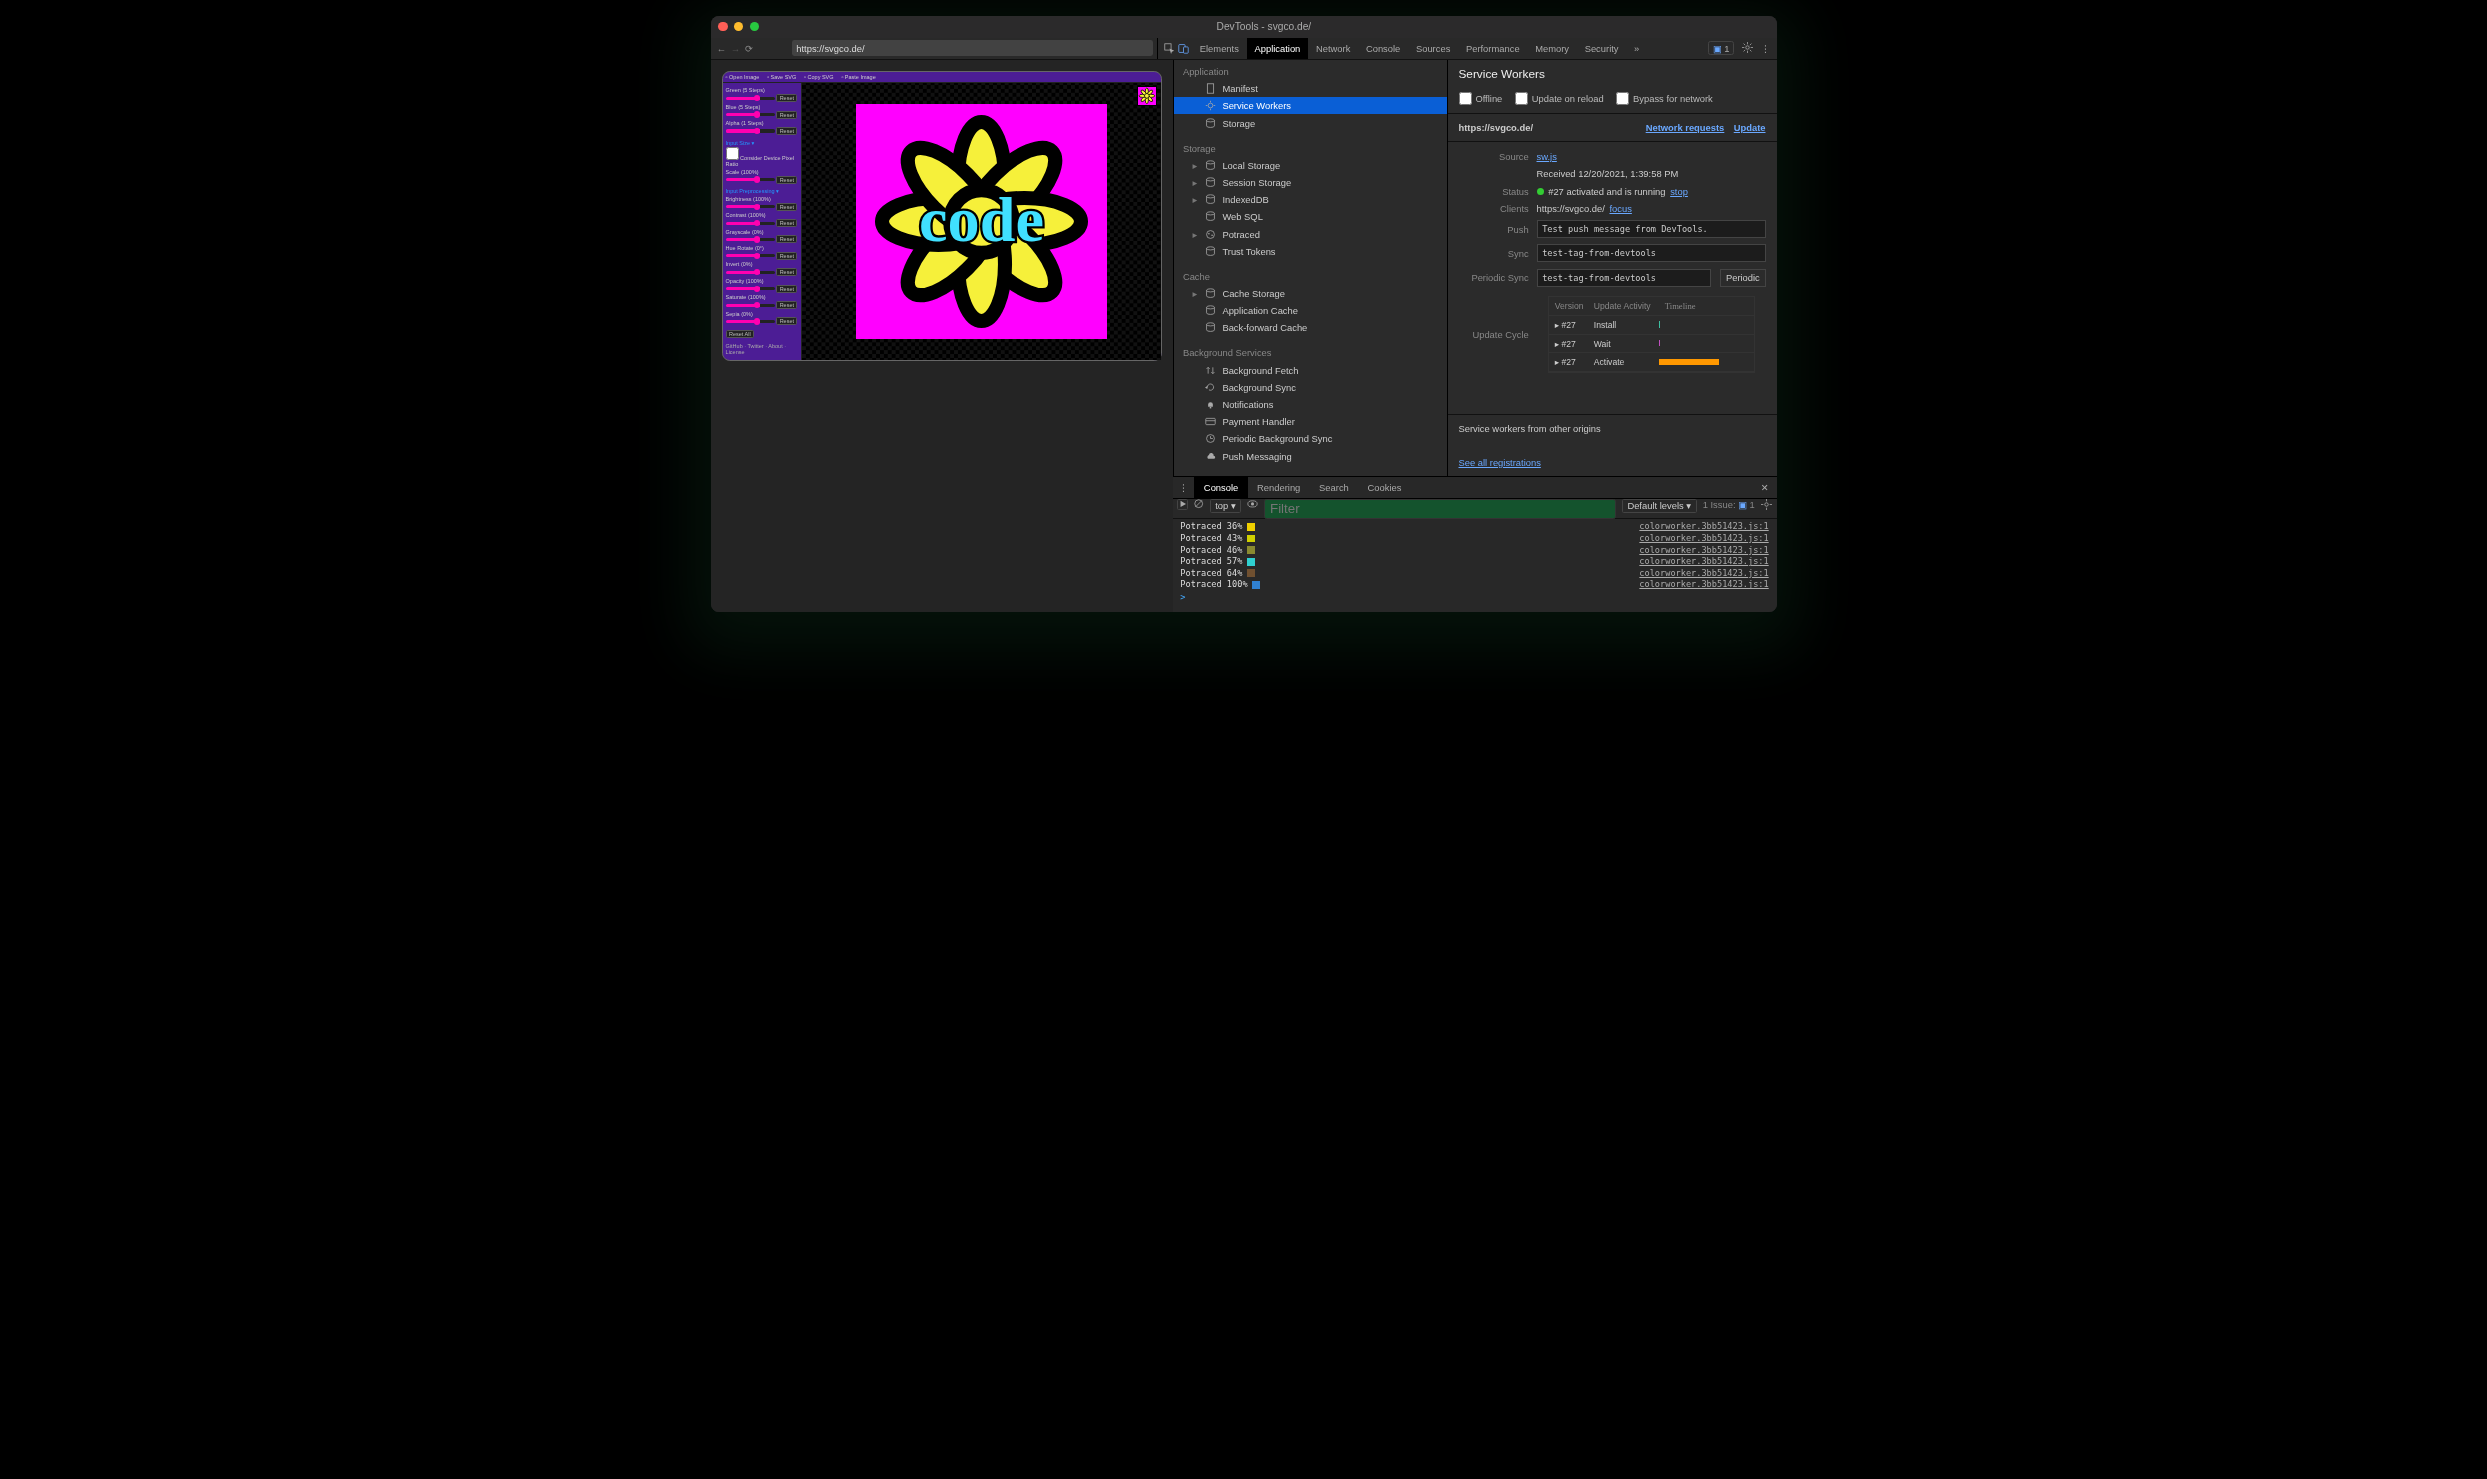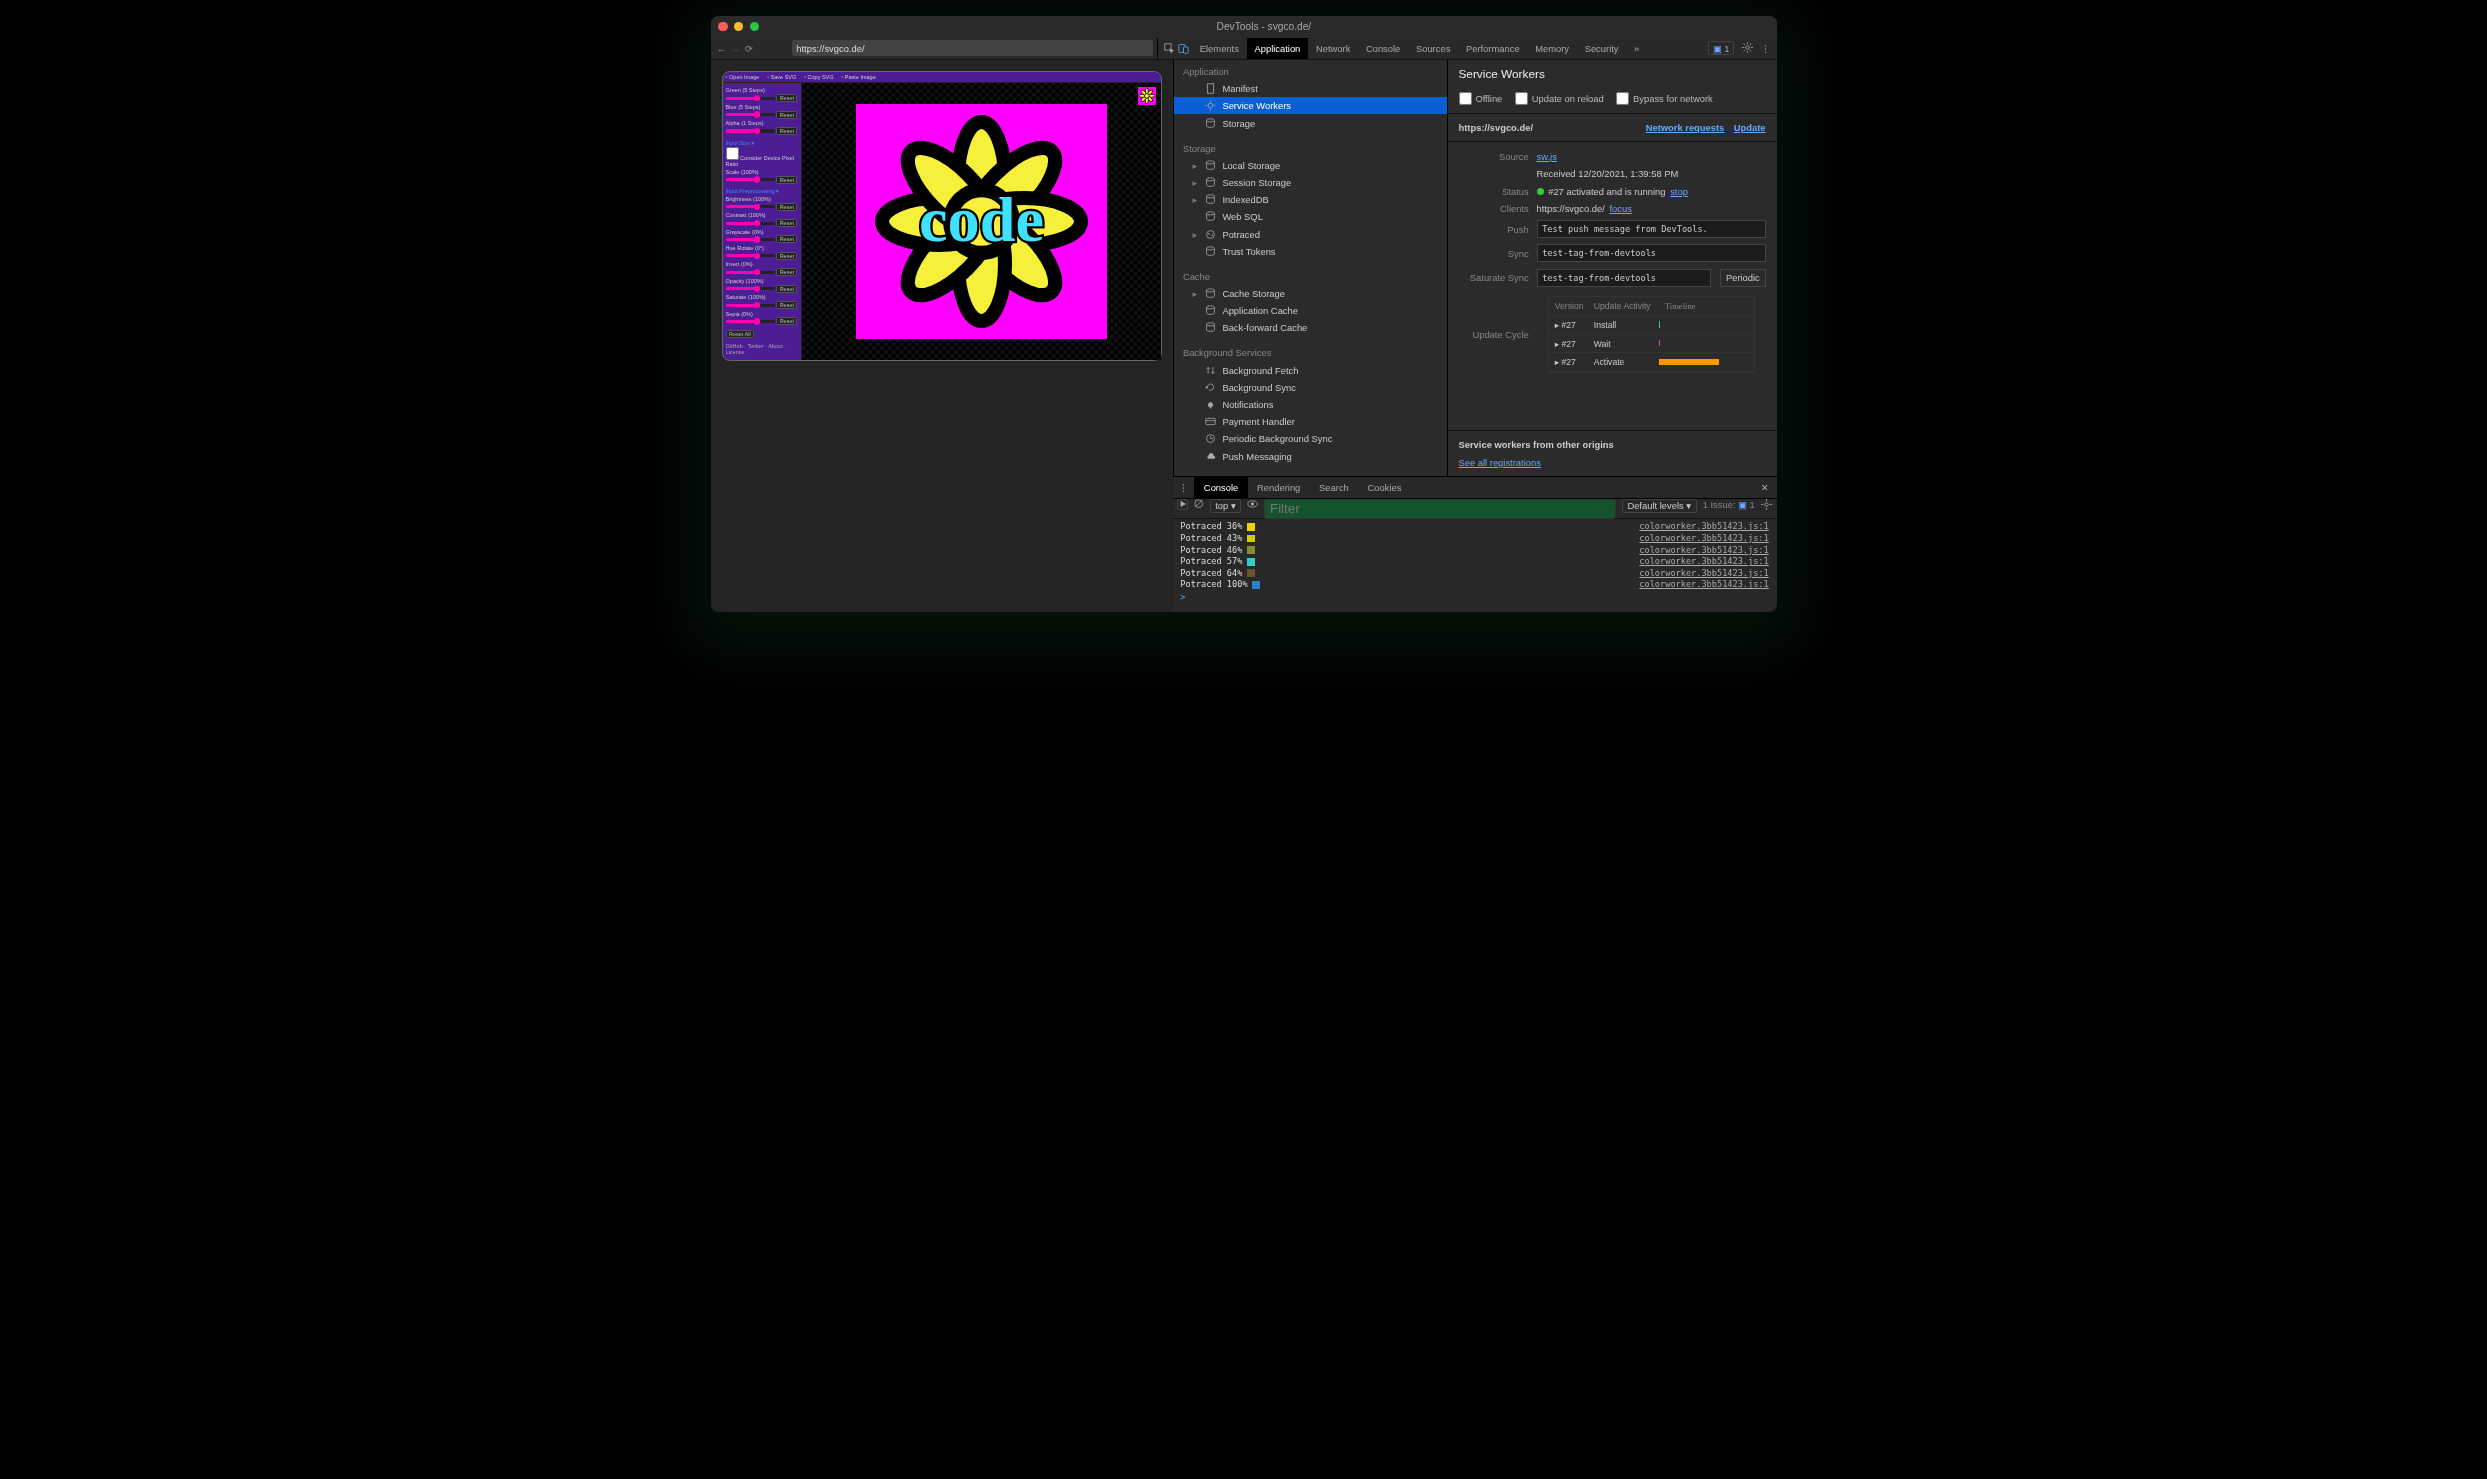--- a/index.html
+++ b/index.html
@@ -86,21 +86,21 @@
 .rv{flex:1;color:#ccc;display:flex;align-items:center;gap:4.7px;}
 .rv input{background:#1c1c1c;border:0.8px solid #444;color:#ccc;padding:3.1px 4.7px;flex:1;font-family:monospace;font-size:8.6px;}
 .green{width:7px;height:7px;border-radius:50%;background:#3c3;}
 .uct{border:0.4px solid #333;margin:3.1px 11px;}
 .uctr{display:flex;border-bottom:0.4px solid #333;}
 .uctr div{padding:3.9px 6.3px;font-size:8.6px;}
 .ucthdr div{color:#888;}
 .uc-timeline{flex:1;position:relative;font-family:Liberation Serif, serif;}
 .ucbar{position:absolute;top:5.5px;height:6.3px;}
 .rbottom{padding:7.8px 11px;}
-.rbottom .hdr{color:#ccc;font-weight:700;margin-bottom:7px;}
+.rbottom .hdr{color:#ccc;font-weight:400;margin-bottom:23px;}
 
 
 #bottom { height:136px; border-top:0.8px solid #000; background:#282828; display:flex; flex-direction:column;}
 .btabs{display:flex;align-items:center;height:22px;border-bottom:0.8px solid #000;}
 .btab{padding:0 9.4px;height:100%;display:flex;align-items:center;color:#aaa;cursor:pointer;}
 .btab.active{background:#000;color:#fff;}
 .btabs .close{margin-left:auto;padding:0 7.8px;color:#aaa;}
 .bfilter{display:flex;align-items:flex-start;height:20.4px;border-bottom:0.8px solid #111;gap:6px;padding:0 4.7px;}
 .bfilter .sel{border:0.8px solid #444;padding:0.8px 4.7px;border-radius:1.6px;color:#ccc;}
 .bfilter input{flex:1;background:#14532d;border:0.8px solid #333;border-radius:2.4px;color:#ccc;padding:1.6px 4.7px;}
@@ -584,21 +584,21 @@
                   <input value="Test push message from DevTools." style="">
                 </div>
               </div>
               <div class="rrow">
                 <div class="rk">Sync</div>
                 <div class="rv">
                   <input value="test-tag-from-devtools" style="">
                 </div>
               </div>
               <div class="rrow">
-                <div class="rk">Saturate Sync</div>
+                <div class="rk">Periodic Sync</div>
                 <div class="rv">
                   <input value="test-tag-from-devtools" style="">
                   <span class="sel" style="border:0.8px solid #444;padding:2.4px 4.7px;margin-left:4.7px">Periodic</span>
                 </div>
               </div>
               <div class="rrow">
                 <div class="rk">Update Cycle</div>
                 <div class="rv">
                   <div class="uct" style="flex:1">
                     <div class="uctr ucthdr">

